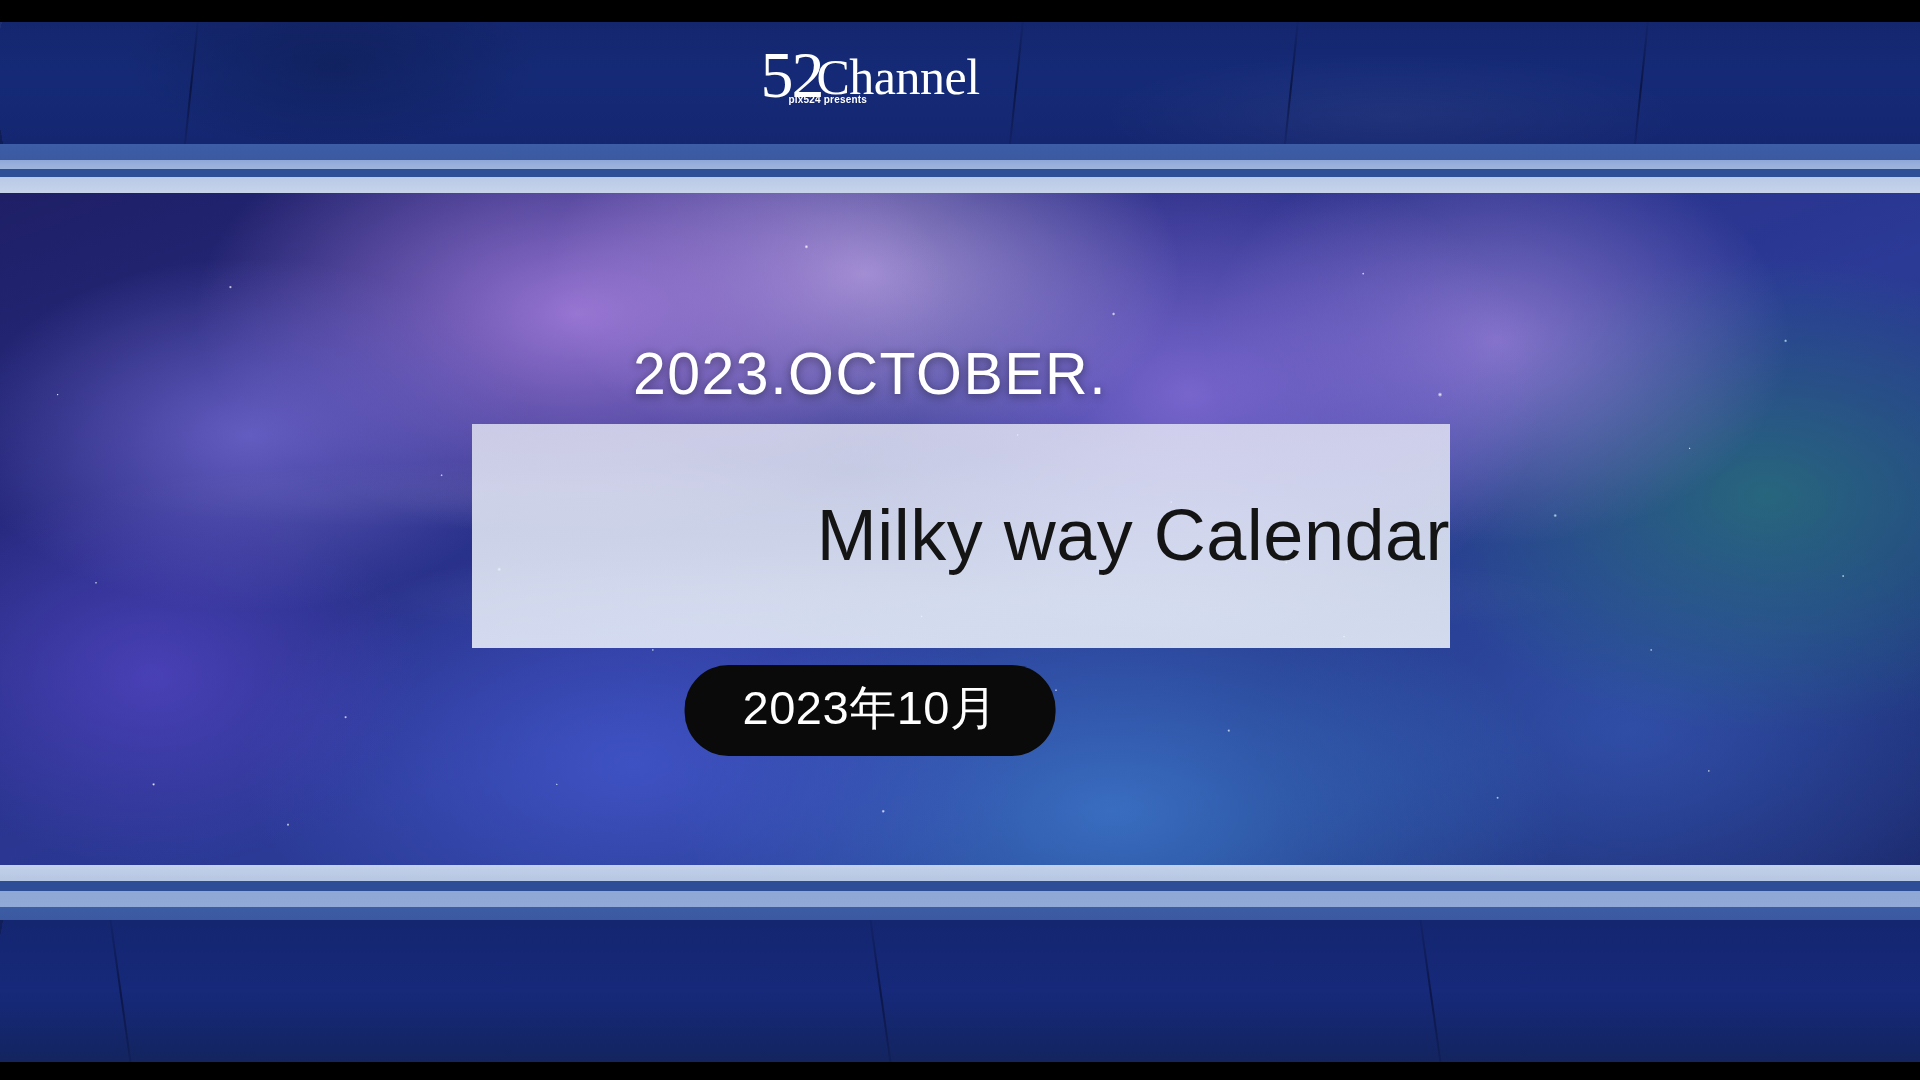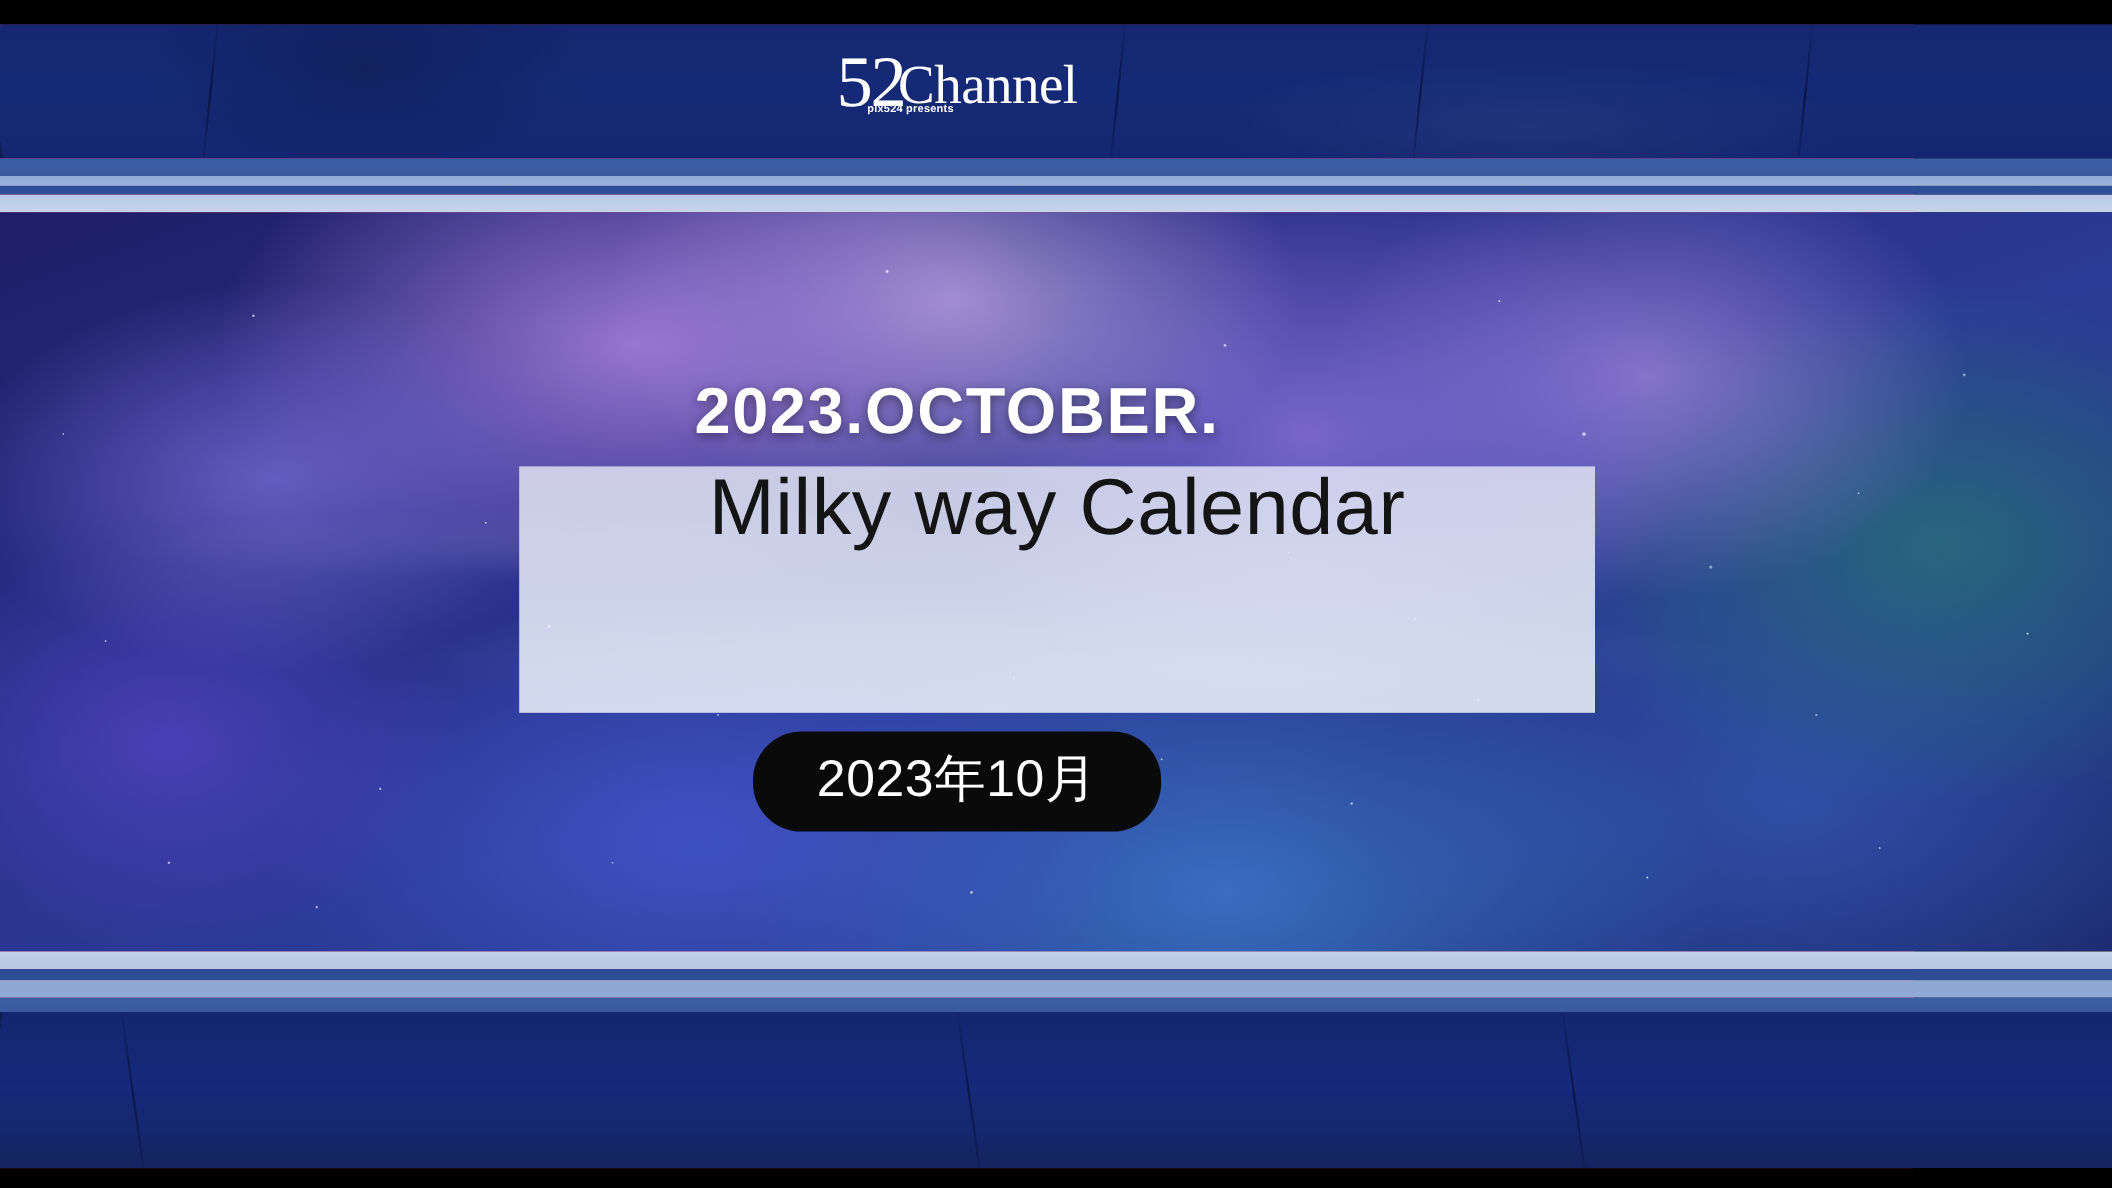--- a/index.html
+++ b/index.html
@@ -123,31 +123,31 @@
     position:absolute; inset:0;
     background:
       radial-gradient(ellipse 900px 70px at 50% 60%, rgba(255,255,255,.10), transparent 70%),
       radial-gradient(ellipse 700px 50px at 30% 45%, rgba(255,255,255,.07), transparent 70%);
   }
 
   
   .date-line {
     position:absolute; left:50%; top:340px; transform:translateX(-50%);
     z-index:20;
-    color:#fff; font-size:59px; font-weight:700; letter-spacing:1.5px;
+    color:#fff; font-size:59px; font-weight:400; letter-spacing:1.5px;
     white-space:nowrap;
     text-shadow:0 2px 10px rgba(0,0,0,.45);
   }
 
   
   .title-card {
     position:absolute; left:472px; top:424px; width:978px; height:224px;
     z-index:20;
     background:linear-gradient(180deg, rgba(232,234,246,.80) 0%, rgba(236,242,250,.84) 55%, rgba(238,244,252,.86) 100%);
-    display:flex; flex-direction:column; align-items:center; justify-content:space-between;
+    display:flex; flex-direction:row; align-items:center; justify-content:flex-end;
   }
   .title-main {
     color:#141414; font-size:72px; font-weight:300; letter-spacing:0.5px;
     white-space:nowrap; line-height:1.05;
   }
   .title-sub {
     color:#181818; font-size:40px; font-weight:400; letter-spacing:1px;
     white-space:nowrap; margin-top:6px; line-height:1.1;
   }
 

